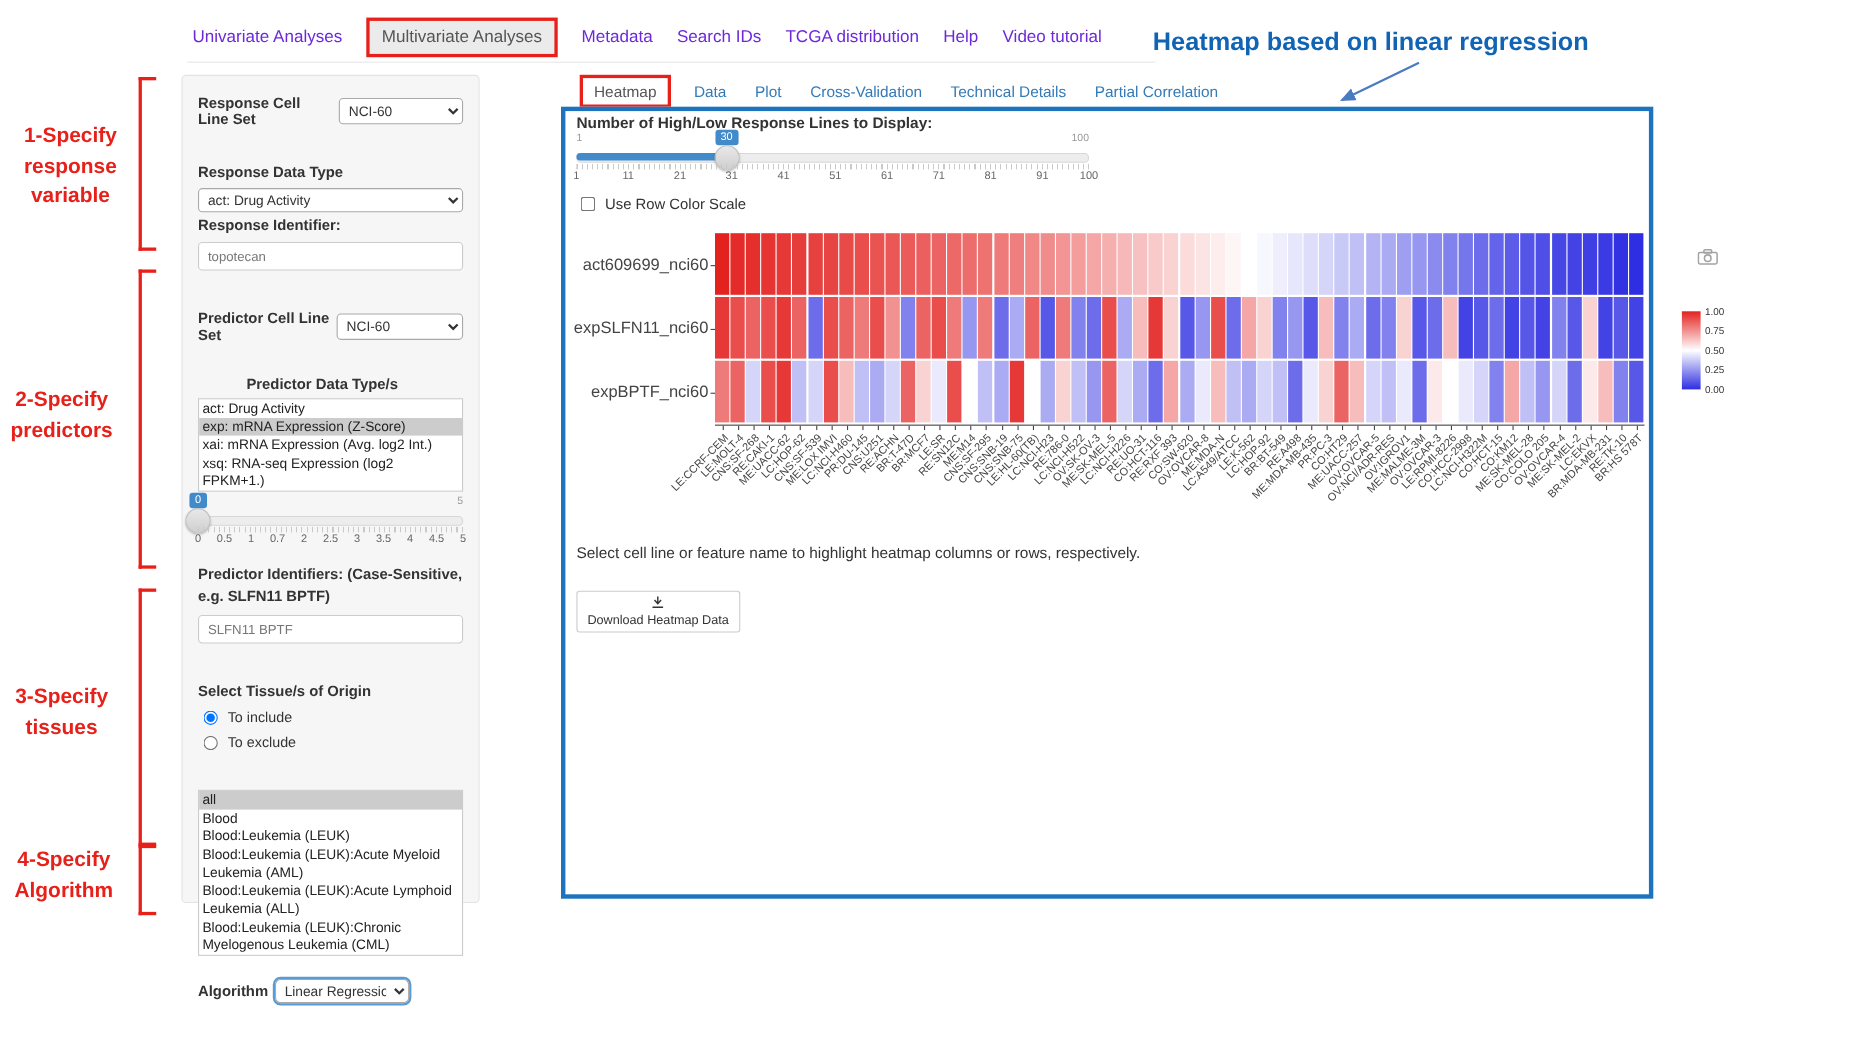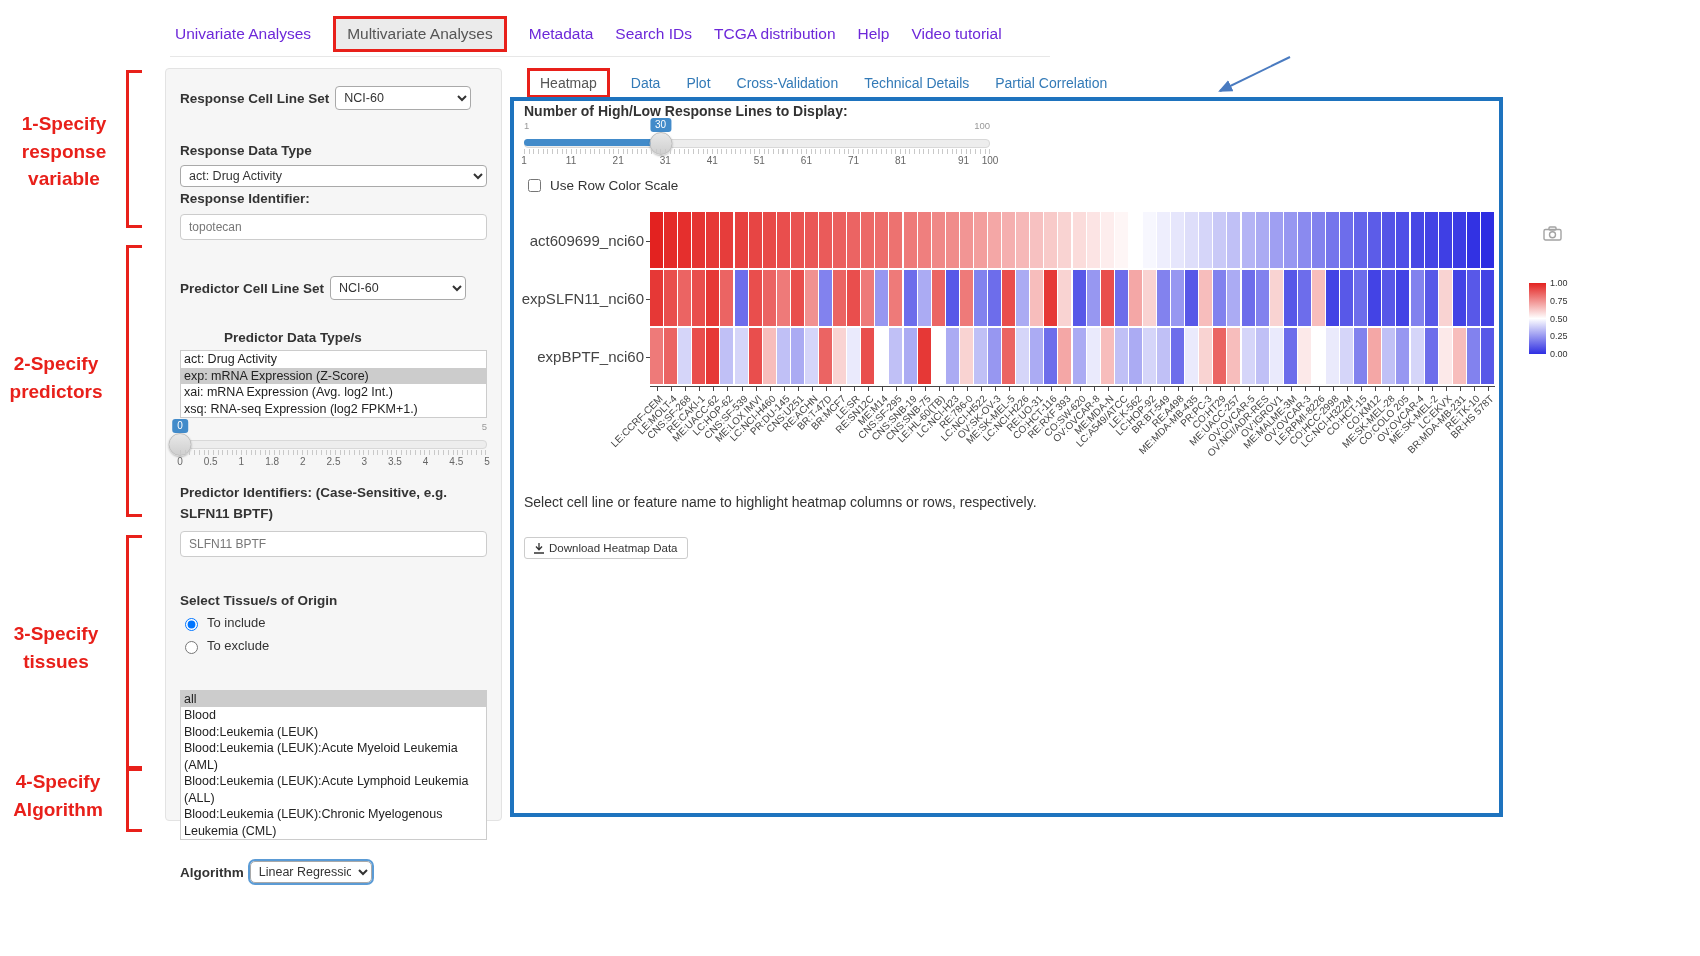--- a/index.html
+++ b/index.html
@@ -9,21 +9,21 @@
   .topnav{position:absolute;left:175px;top:16px;display:flex;align-items:center;gap:22px;}
   .nav-item{font-size:15.5px;color:#6d28d9;white-space:nowrap;cursor:pointer;}
   .nav-item.active{color:#555;background:#ebebeb;border:3px solid #e8201a;padding:6px 11px;}
   .nav-underline{position:absolute;left:170px;top:56px;width:880px;height:1px;background:#e7e7e7;}
   
   .ann-title{position:absolute;left:1048px;top:24px;font-size:23px;font-weight:bold;color:#1164b4;white-space:nowrap;}
   .bracket{position:absolute;width:13px;border:3px solid #e8201a;border-right:none;}
   .ann-step{position:absolute;color:#e8201a;font-size:19px;font-weight:bold;line-height:1.45;
             white-space:pre-line;text-align:center;}
   
-  .sidebar{position:absolute;left:165px;top:68px;width:337px;height:753px;box-sizing:border-box;
+  .sidebar{position:absolute;left:165px;top:68px;width:271px;height:753px;box-sizing:border-box;
            background:#f6f6f6;border:1px solid #e3e3e3;border-radius:4px;padding:13px 14px;}
   .lbl{font-weight:bold;font-size:13.5px;color:#333;}
   .inline-row{display:flex;align-items:center;gap:6px;}
   select{font-family:inherit;font-size:12.5px;color:#333;border:1px solid #a9a9a9;border-radius:4px;
          background:#fff;height:24px;padding:0 4px;}
   .focus-sel{outline:2px solid #5b9bd5;outline-offset:0;border-radius:5px;}
   input[type=text]{box-sizing:border-box;width:100%;height:26px;border:1px solid #ccc;border-radius:4px;
          font-family:inherit;font-size:12px;color:#777;padding:0 8px;background:#fff;}
   .listbox{background:#fff;border:1px solid #ccc;font-size:12.5px;color:#222;line-height:16.5px;
            padding:0;overflow:hidden;}
@@ -48,21 +48,21 @@
   .tab{font-size:14px;color:#337ab7;padding:7px 13px;cursor:pointer;white-space:nowrap;}
   .tab.active{color:#555;border:3px solid #e8201a;padding:4px 10px;margin-right:8px;background:#fff;}
   .mainbox{position:absolute;left:510px;top:97px;width:993px;height:720px;box-sizing:border-box;
            border:4px solid #1e73be;background:#fff;}
   .hm-row-label{position:absolute;text-align:right;font-size:15px;color:#444;cursor:pointer;}
   .hm-x-label{position:absolute;width:150px;text-align:right;font-size:10px;color:#444;
               transform:rotate(-45deg);transform-origin:100% 0;white-space:nowrap;cursor:pointer;}
   .hint{position:absolute;left:524px;top:494px;font-size:14px;color:#333;}
   .dl-btn{position:absolute;left:524px;top:537px;display:flex;align-items:center;gap:5px;
           border:1px solid #ccc;border-radius:3px;background:#fff;font-size:11.5px;color:#333;
-          padding:4px 9px;cursor:pointer;font-family:inherit;}
+          padding:4px 9px;cursor:pointer;font-family:inherit;flex-direction:column;}
   .colorbar{position:absolute;left:1529px;top:283px;width:17px;height:71px;
             background:linear-gradient(to bottom,#e32220 0%,#ffffff 50%,#2e2ee2 100%);}
   .cb-lbl{position:absolute;left:1550px;font-size:9px;color:#333;transform:translateY(-50%);}
   .camera{position:absolute;left:1543px;top:226px;cursor:pointer;}
   .chk-row{position:absolute;left:524px;top:176px;display:flex;align-items:center;gap:6px;
            font-size:13.5px;color:#333;}
 </style>
 </head>
 <body>
 
@@ -72,20 +72,21 @@
       <span class="nav-item">Univariate Analyses</span>
       <span class="nav-item active">Multivariate Analyses</span>
       <span class="nav-item">Metadata</span>
       <span class="nav-item">Search IDs</span>
       <span class="nav-item">TCGA distribution</span>
       <span class="nav-item">Help</span>
       <span class="nav-item">Video tutorial</span>
     </div>
   <div class="nav-underline"></div>
 
+  <div class="ann-title">Heatmap based on linear regression</div>
   <svg class="camera" style="left:1208px;top:53px;width:92px;height:46px;position:absolute;" viewBox="0 0 92 46">
     <defs>
         <marker id="ah" markerWidth="8" markerHeight="8" refX="6" refY="3" orient="auto">
       <path d="M0,0 L7,3 L0,6 Z" fill="#4a7bc0"></path>
         </marker>
       </defs>
     <line x1="82" y1="4" x2="12" y2="38" stroke="#4a7bc0" stroke-width="2" marker-end="url(#ah)"></line>
   </svg>
 
   <div class="bracket" style="left:126px;top:70px;height:152px;"></div>
@@ -136,21 +137,21 @@
         <span class="s-minmax" style="left:0;">0</span>
         <span class="s-minmax" style="right:0;">5</span>
         <span class="s-bubble" style="left:0%;">0</span>
         <div class="s-track" style="top:19px;"></div>
         <div class="s-fill" style="top:19px;left:0;width:0%;"></div>
         <div class="s-handle" style="top:12px;left:0%;"></div>
         <div class="s-ticks" style="top:29px;"></div>
         <span class="s-tick-lbl" style="left:0%;top:35px;">0</span>
         <span class="s-tick-lbl" style="left:10%;top:35px;">0.5</span>
         <span class="s-tick-lbl" style="left:20%;top:35px;">1</span>
-        <span class="s-tick-lbl" style="left:30%;top:35px;">1.8</span>
+        <span class="s-tick-lbl" style="left:30%;top:35px;">0.7</span>
         <span class="s-tick-lbl" style="left:40%;top:35px;">2</span>
         <span class="s-tick-lbl" style="left:50%;top:35px;">2.5</span>
         <span class="s-tick-lbl" style="left:60%;top:35px;">3</span>
         <span class="s-tick-lbl" style="left:70%;top:35px;">3.5</span>
         <span class="s-tick-lbl" style="left:80%;top:35px;">4</span>
         <span class="s-tick-lbl" style="left:90%;top:35px;">4.5</span>
         <span class="s-tick-lbl" style="left:100%;top:35px;">5</span>
       </div>
 
     <div class="lbl" style="margin-top:6px;line-height:1.55;">Predictor Identifiers: (Case-Sensitive, e.g. SLFN11 BPTF)</div>
@@ -205,21 +206,21 @@
       <div class="s-ticks" style="top:29px;"></div>
       <span class="s-tick-lbl" style="left:0%;top:35px;">1</span>
       <span class="s-tick-lbl" style="left:10.1010101010101%;top:35px;">11</span>
       <span class="s-tick-lbl" style="left:20.2020202020202%;top:35px;">21</span>
       <span class="s-tick-lbl" style="left:30.303030303030305%;top:35px;">31</span>
       <span class="s-tick-lbl" style="left:40.4040404040404%;top:35px;">41</span>
       <span class="s-tick-lbl" style="left:50.505050505050505%;top:35px;">51</span>
       <span class="s-tick-lbl" style="left:60.60606060606061%;top:35px;">61</span>
       <span class="s-tick-lbl" style="left:70.70707070707071%;top:35px;">71</span>
       <span class="s-tick-lbl" style="left:80.8080808080808%;top:35px;">81</span>
-      <span class="s-tick-lbl" style="left:90.9090909090909%;top:35px;margin-left:16px;">91</span>
+      <span class="s-tick-lbl" style="left:90.9090909090909%;top:35px;">91</span>
       <span class="s-tick-lbl" style="left:100%;top:35px;">100</span>
     </div>
 
   <label class="chk-row">
     <input type="checkbox" id="row-scale-chk" style="">
     <span>Use Row Color Scale</span>
   </label>
 
   <div id="heatmap-layer">
       <div style="position:absolute;left:650.00px;top:212.00px;width:13.08px;height:56.00px;background:rgb(227,34,32);"></div>

